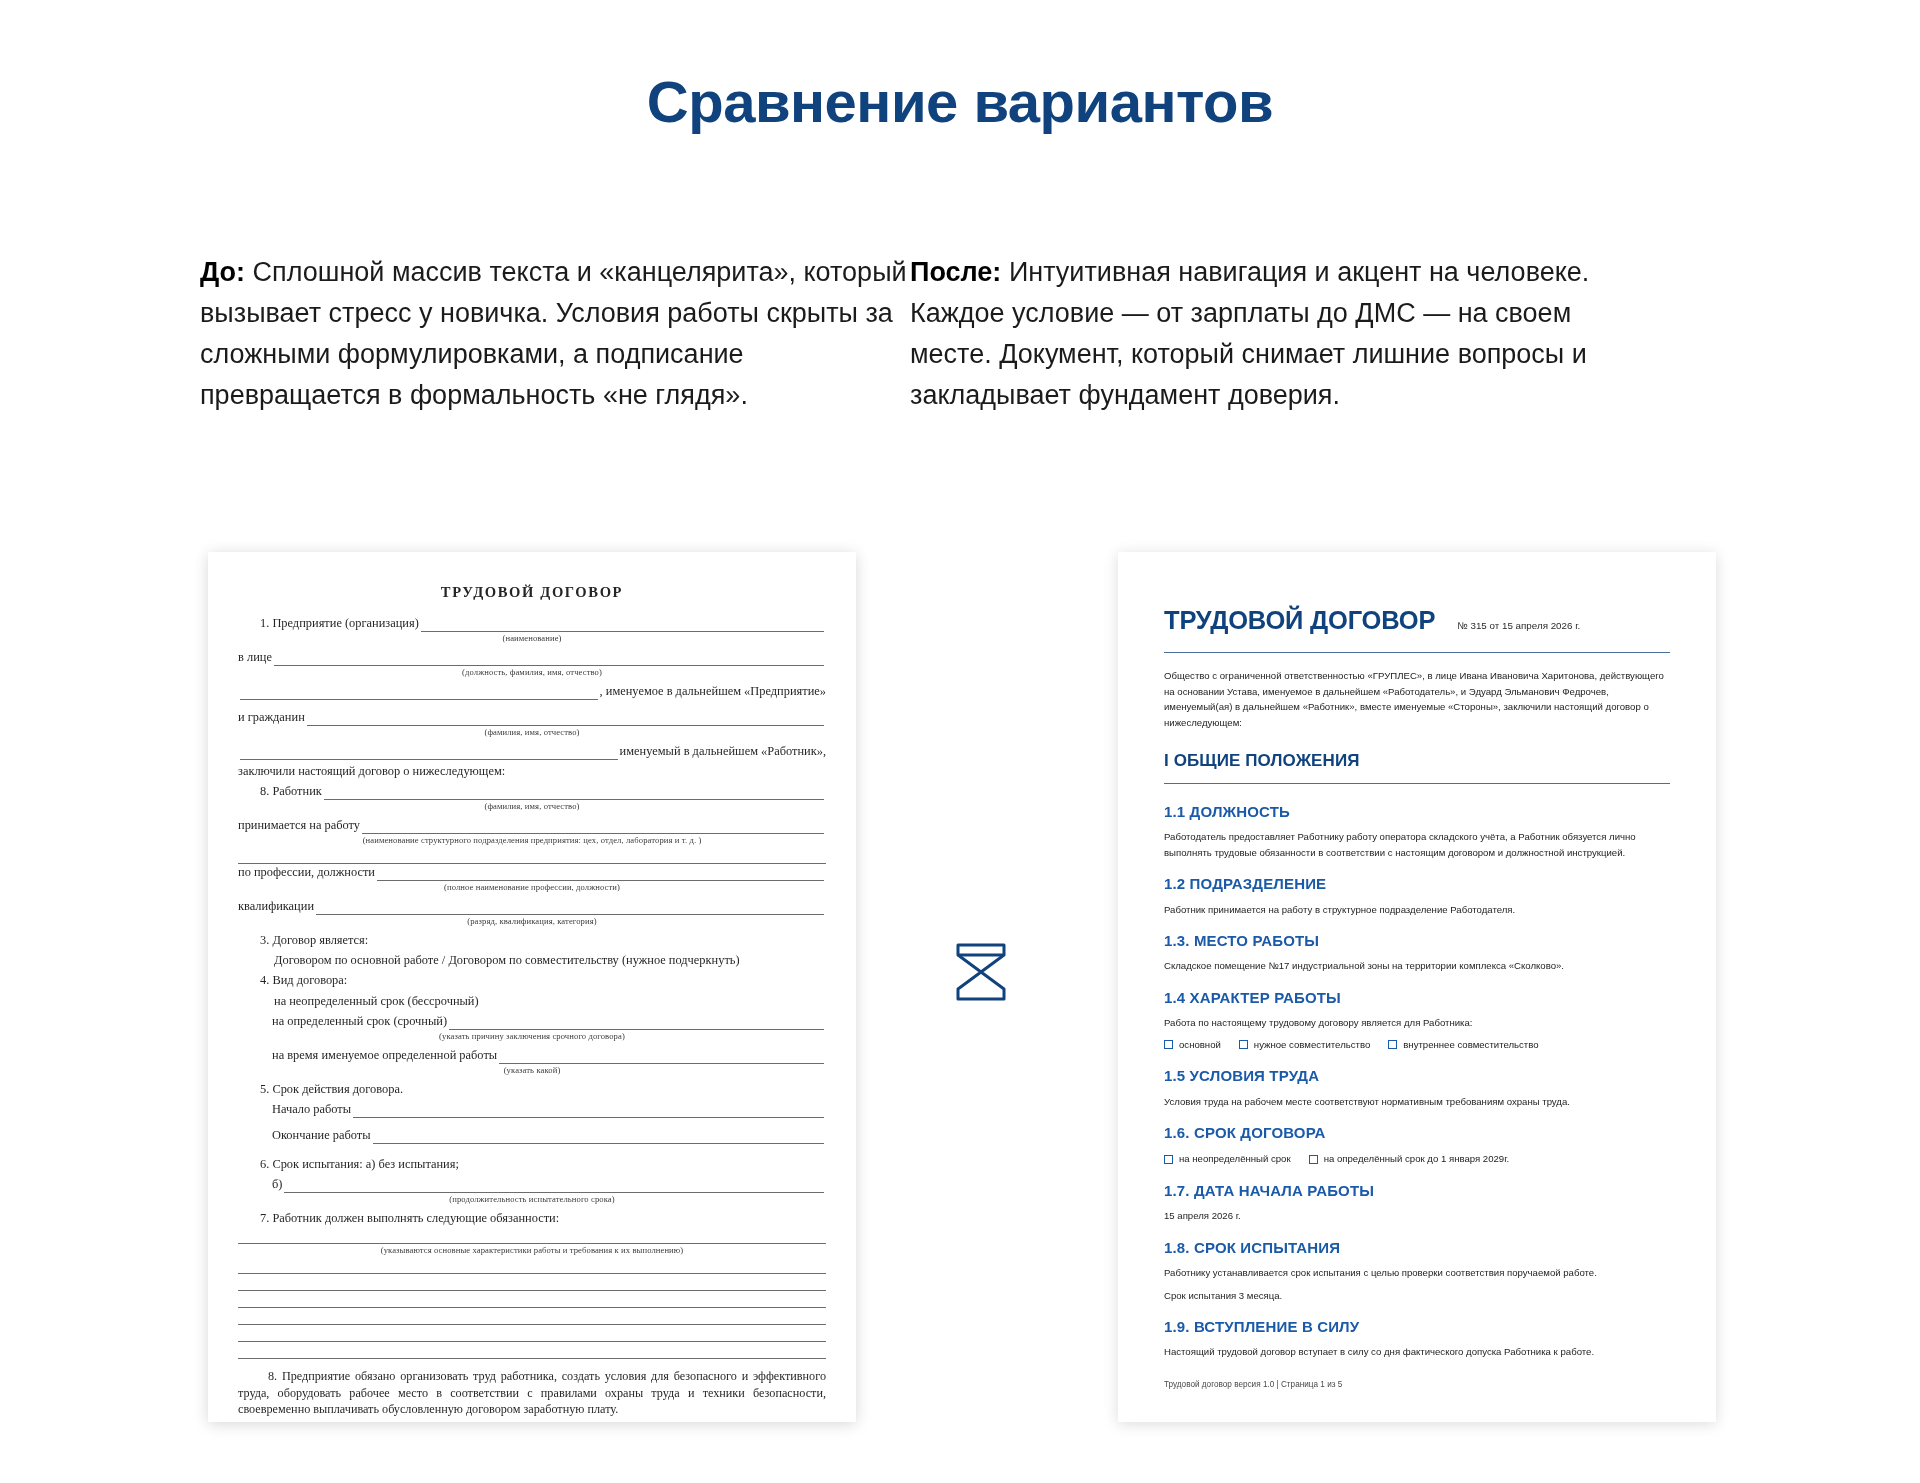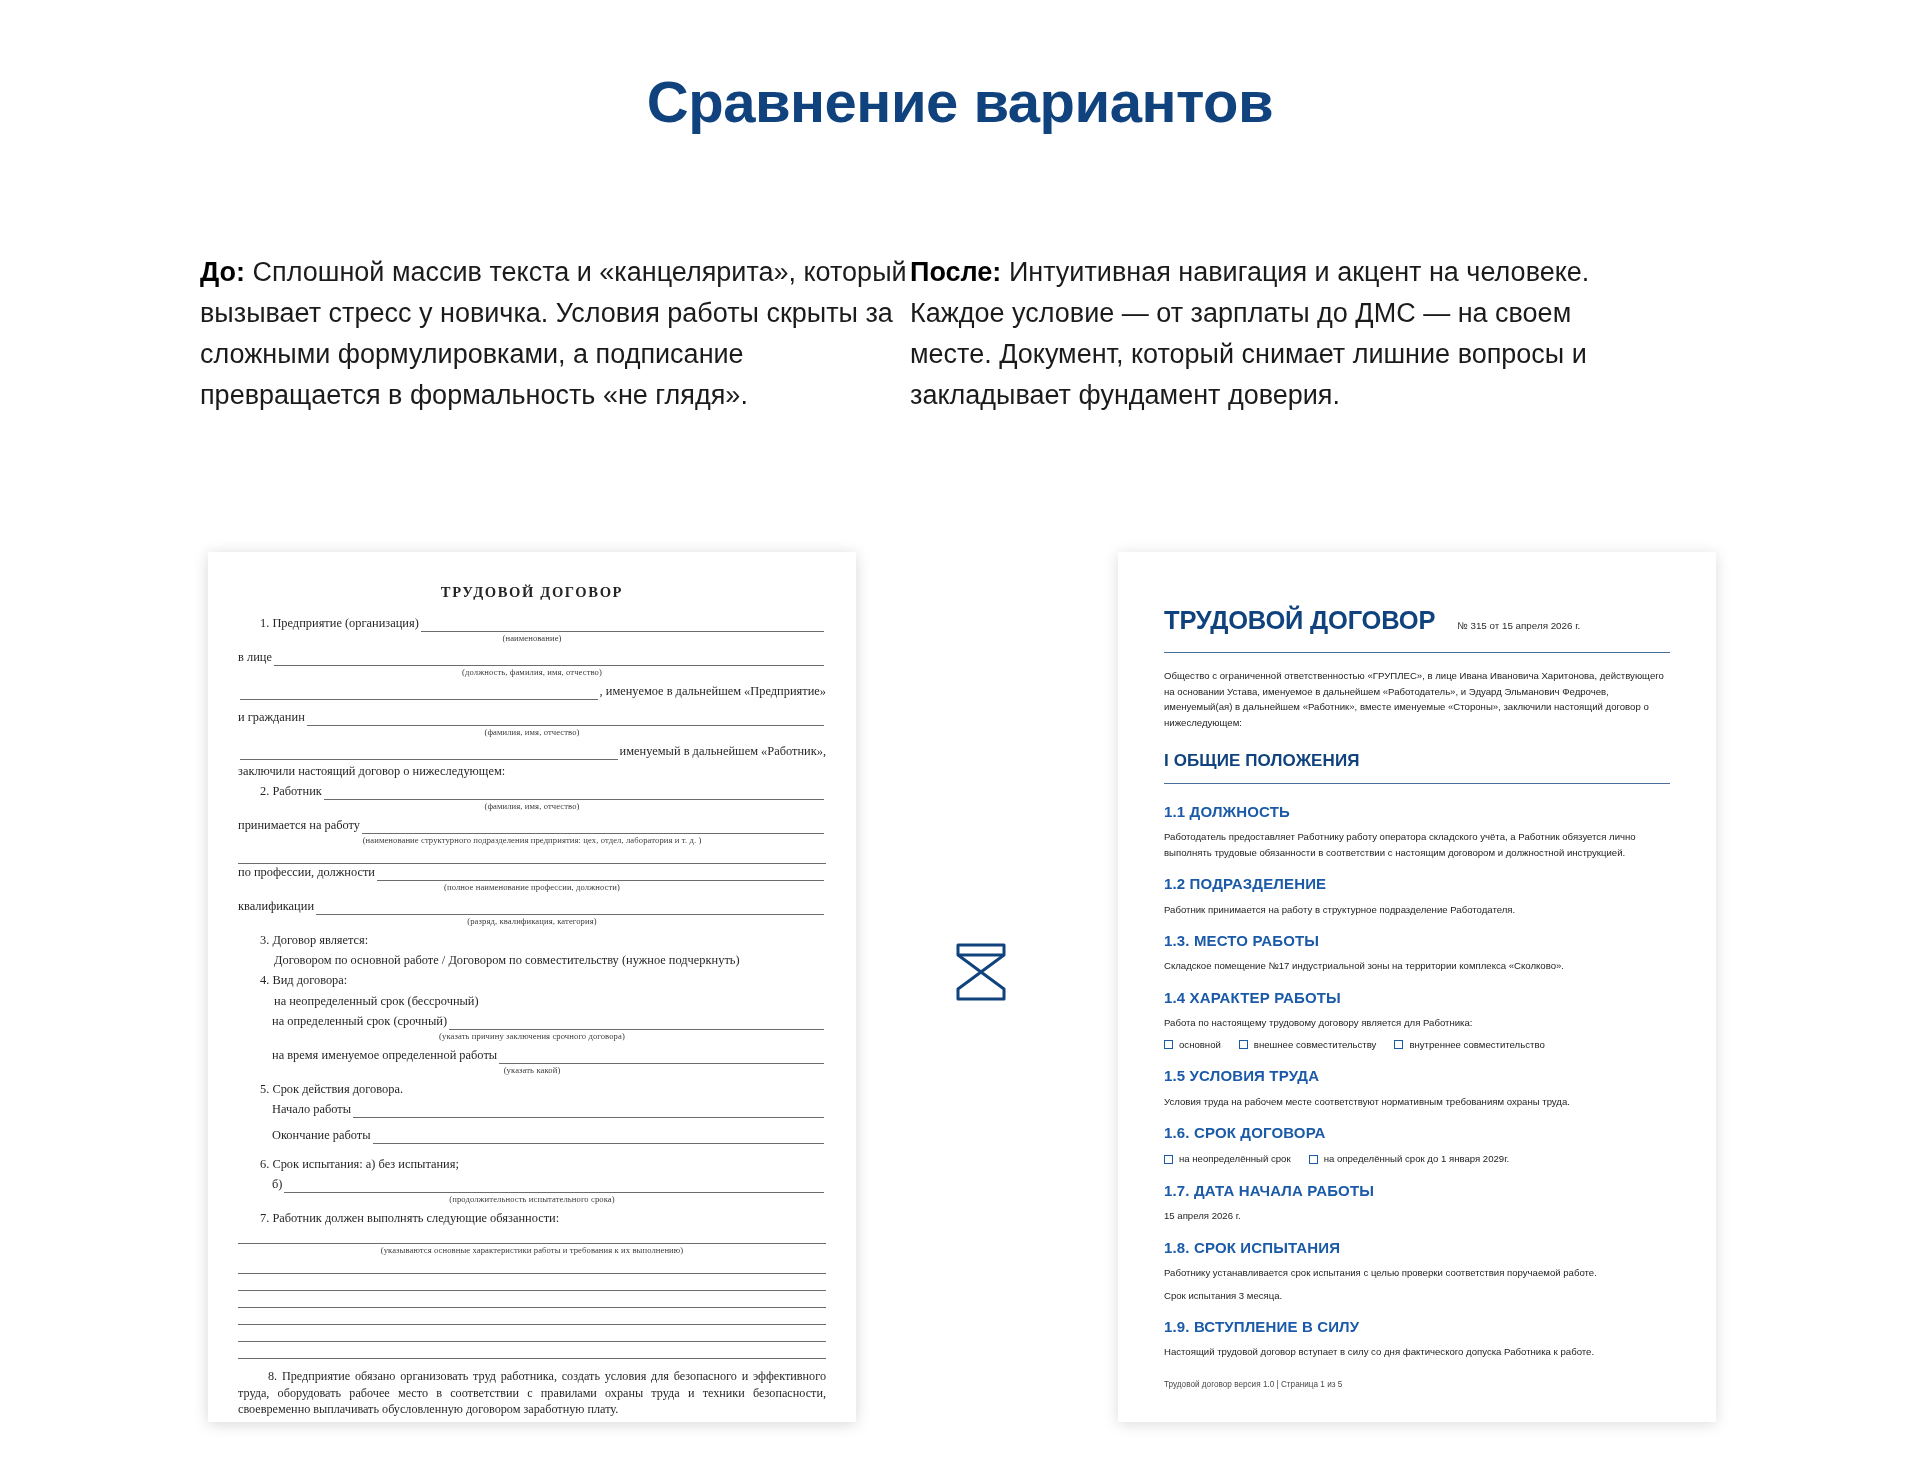--- a/index.html
+++ b/index.html
@@ -250,21 +250,21 @@
       <div class="old-cap">(фамилия, имя, отчество)</div>
 
       <div class="old-line">
         <span class="rule"></span>
         <span class="txt">именуемый в дальнейшем «Работник»,</span>
       </div>
 
       <div class="old-plain">заключили настоящий договор о нижеследующем:</div>
 
       <div class="old-line">
-        <span class="txt ind">2. Работник</span>
+        <span class="txt ind">8. Работник</span>
         <span class="rule"></span>
       </div>
       <div class="old-cap">(фамилия, имя, отчество)</div>
 
       <div class="old-line">
         <span class="txt">принимается на работу</span>
         <span class="rule"></span>
       </div>
       <div class="old-cap">(наименование структурного подразделения предприятия: цех, отдел, лаборатория и т. д. )</div>
       <div class="old-fullrule"></div>
@@ -374,21 +374,21 @@
       <div class="clause">
         <div class="clause-head">1.4 ХАРАКТЕР РАБОТЫ</div>
         <div class="clause-body">Работа по настоящему трудовому договору является для Работника:</div>
         <div class="cb-row">
           <label class="cb-item">
             <span class="cb-box"></span>
             <span>основной</span>
           </label>
           <label class="cb-item">
             <span class="cb-box"></span>
-            <span>внешнее совместительству</span>
+            <span>нужное совместительство</span>
           </label>
           <label class="cb-item">
             <span class="cb-box"></span>
             <span>внутреннее совместительство</span>
           </label>
         </div>
       </div>
 
       <div class="clause">
         <div class="clause-head">1.5 УСЛОВИЯ ТРУДА</div>

